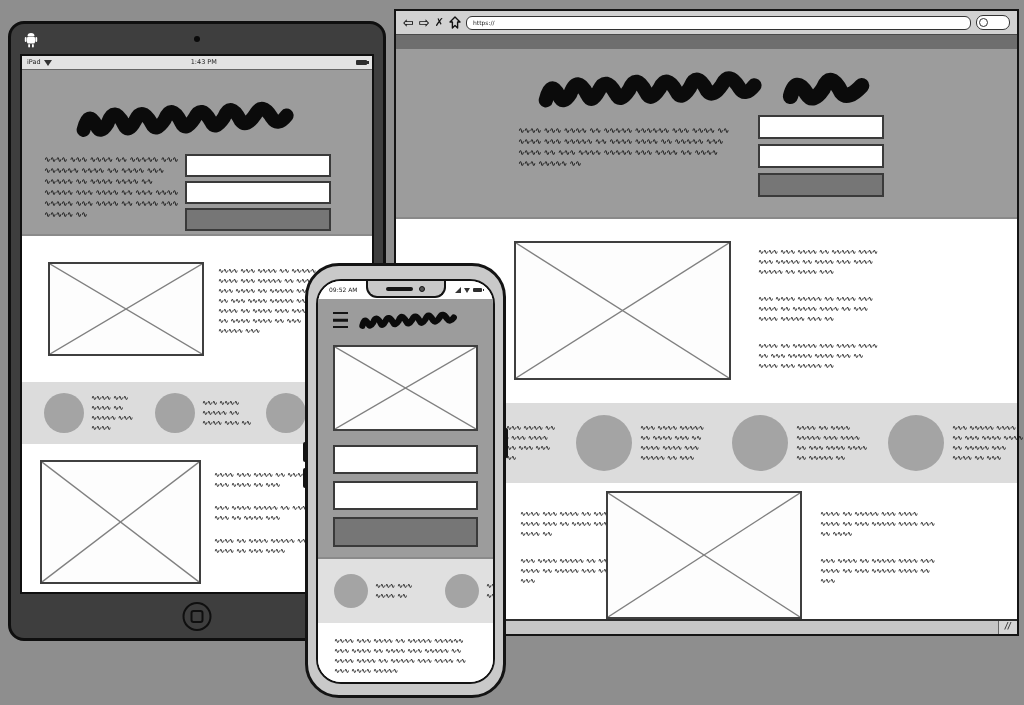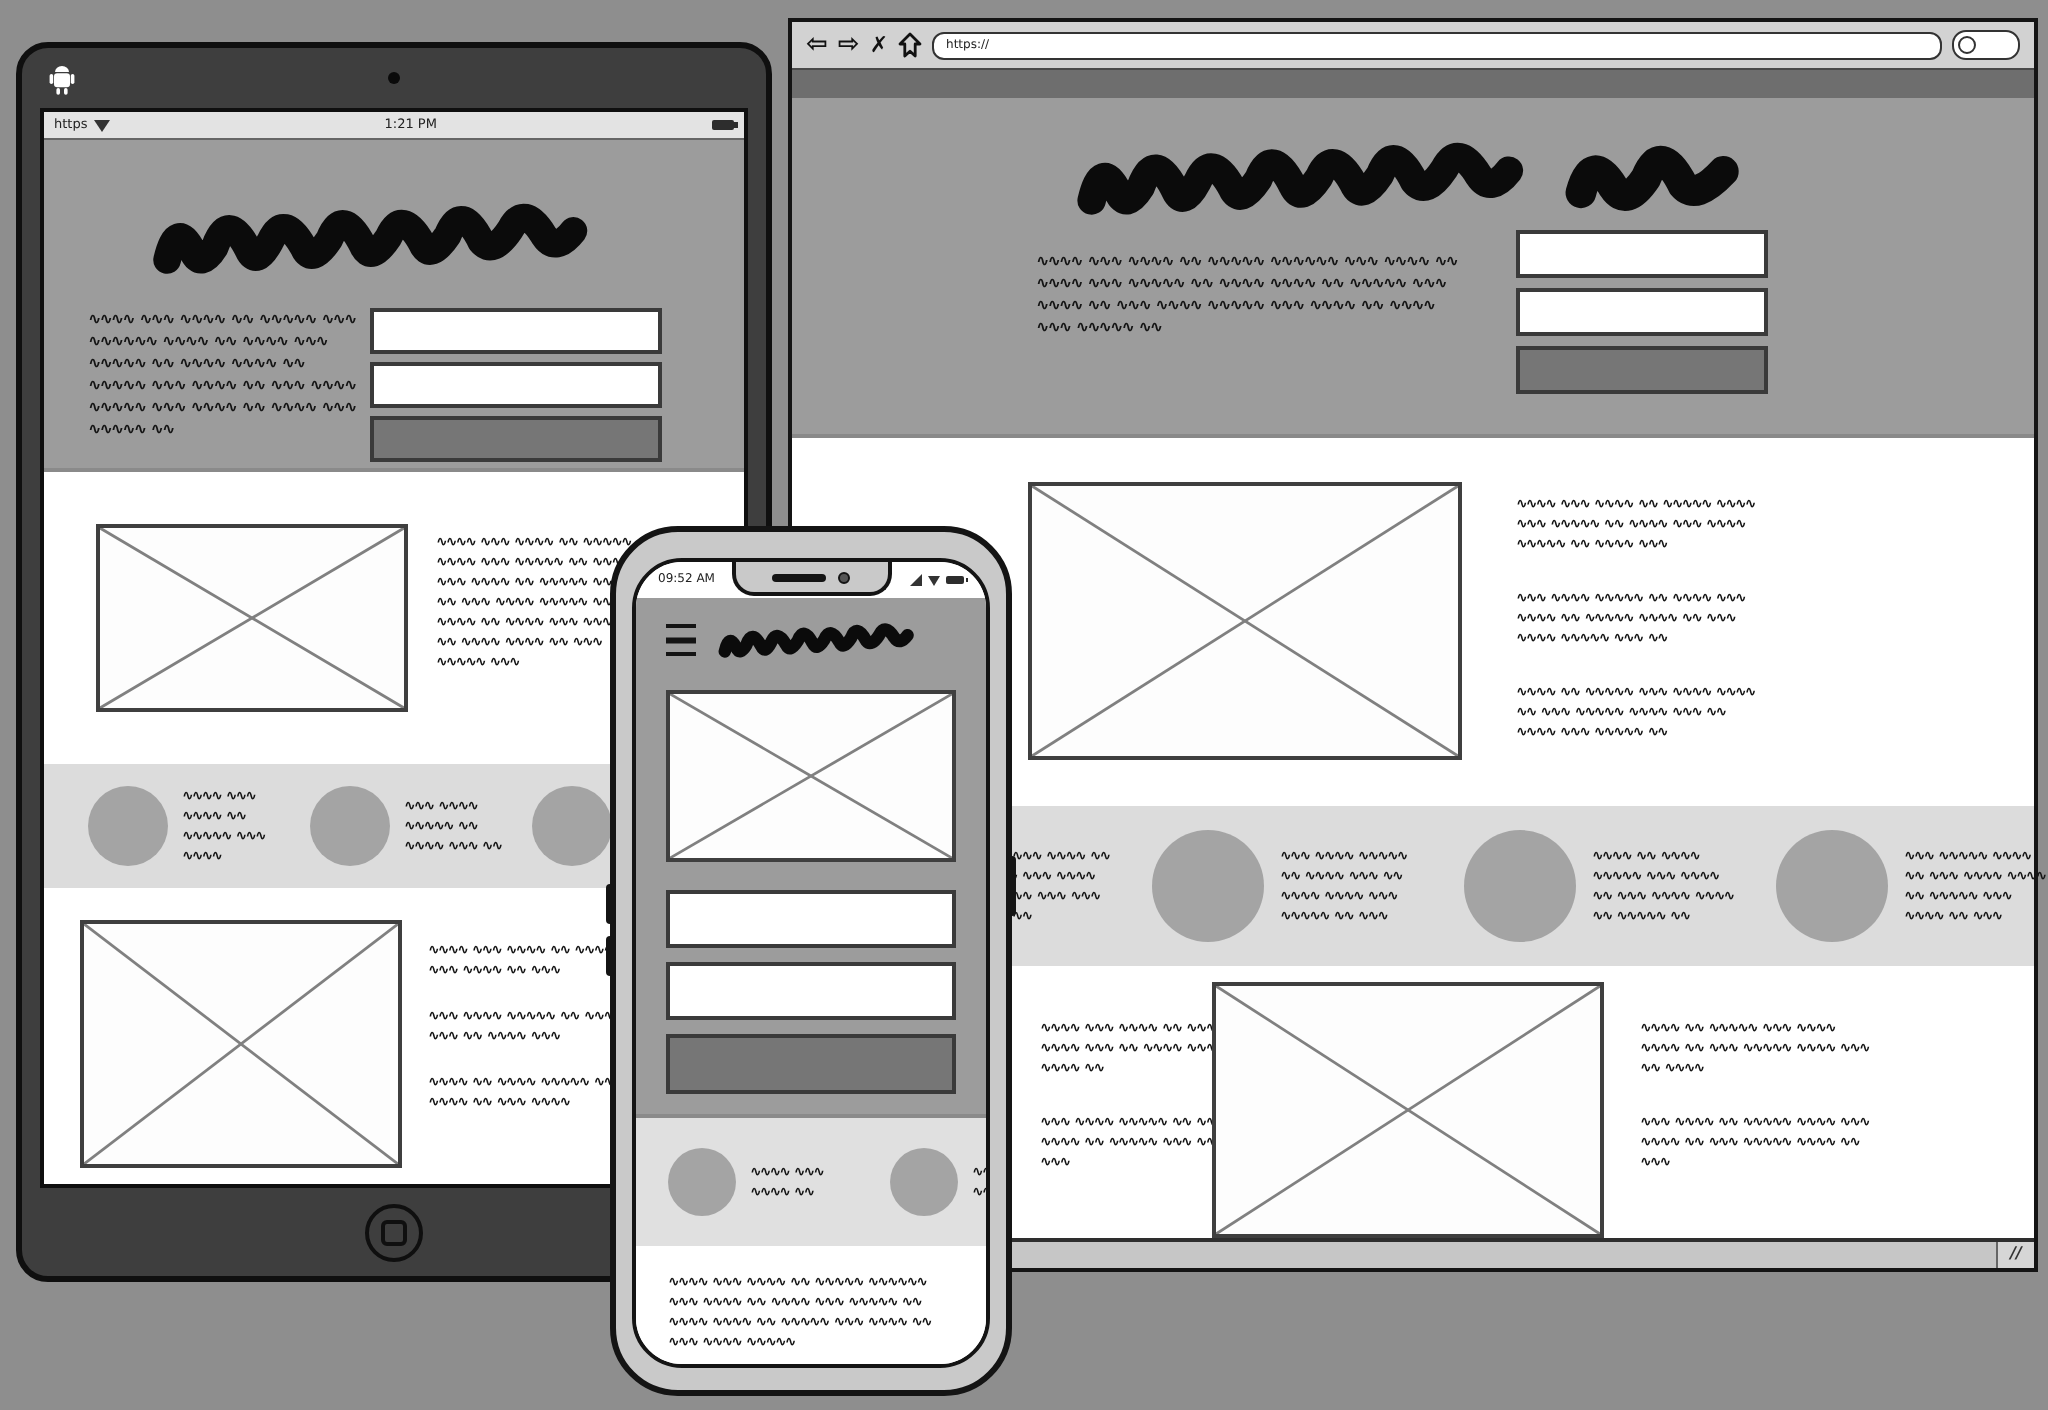--- a/index.html
+++ b/index.html
@@ -135,24 +135,24 @@
         <rect x="11.4" y="5" width="1.8" height="5" rx="0.9"></rect>
         <rect x="4.2" y="12" width="1.8" height="3.4" rx="0.9"></rect>
         <rect x="8" y="12" width="1.8" height="3.4" rx="0.9"></rect>
       </g>
     </svg>
     <span class="t-cam"></span>
 
     <div class="t-screen">
       <div class="t-status">
         <span class="t-status-left">
-          <span>https</span>
+          <span>iPad</span>
           <span class="wifi-wedge"></span>
         </span>
-        <span>1:21 PM</span>
+        <span>1:43 PM</span>
         <span class="batt"></span>
       </div>
 
       <div class="t-hero">
         <svg class="squig t-h1" width="222" height="46" viewBox="0 0 240 44" style="transform:rotate(-2deg)">
           <path d="M10 30 Q16 8 24 26 Q28 36 36 24 Q44 4 54 26 Q58 36 66 22 Q74 6 84 26 Q88 36 98 22 Q106 4 116 26 Q120 36 130 22 Q138 6 148 26 Q152 36 162 22 Q170 4 180 26 Q186 34 196 20 Q204 6 214 24 Q220 34 230 22"></path>
         </svg>
         <div class="scrib t-hero-p">∿∿∿∿ ∿∿∿ ∿∿∿∿ ∿∿ ∿∿∿∿∿ ∿∿∿ ∿∿∿∿∿∿ ∿∿∿∿ ∿∿ ∿∿∿∿ ∿∿∿ ∿∿∿∿∿ ∿∿ ∿∿∿∿ ∿∿∿∿ ∿∿ ∿∿∿∿∿ ∿∿∿ ∿∿∿∿ ∿∿ ∿∿∿ ∿∿∿∿ ∿∿∿∿∿ ∿∿∿ ∿∿∿∿ ∿∿ ∿∿∿∿ ∿∿∿ ∿∿∿∿∿ ∿∿</div>
         <div class="t-form">
           <div class="inp"></div>

